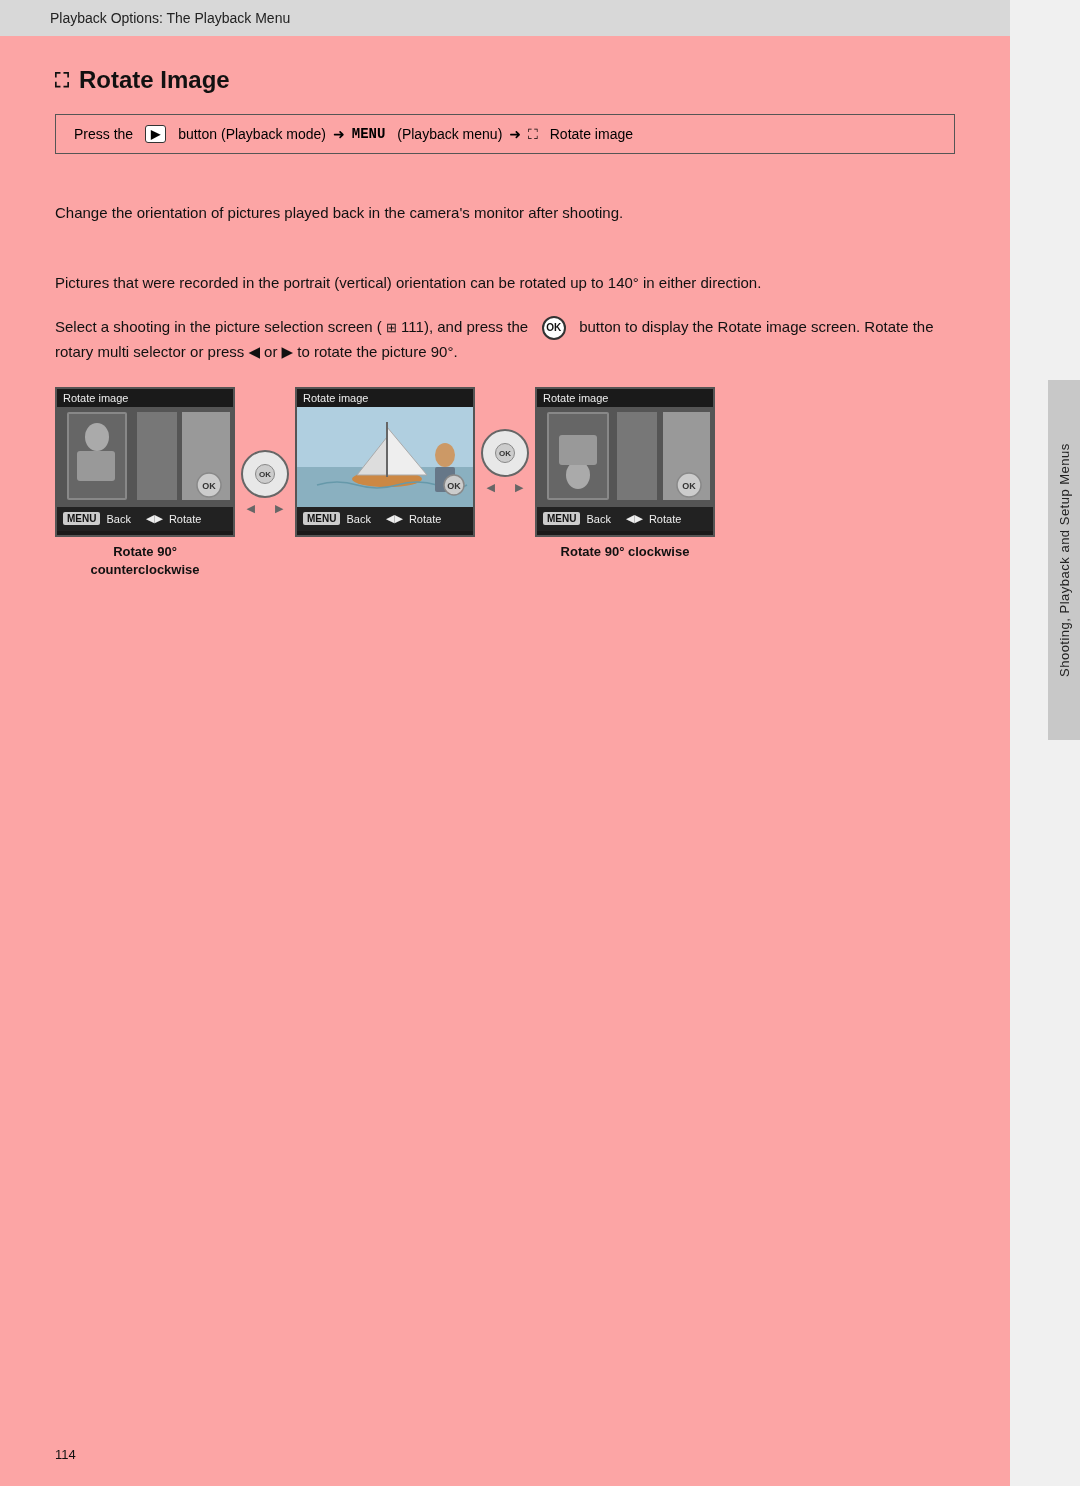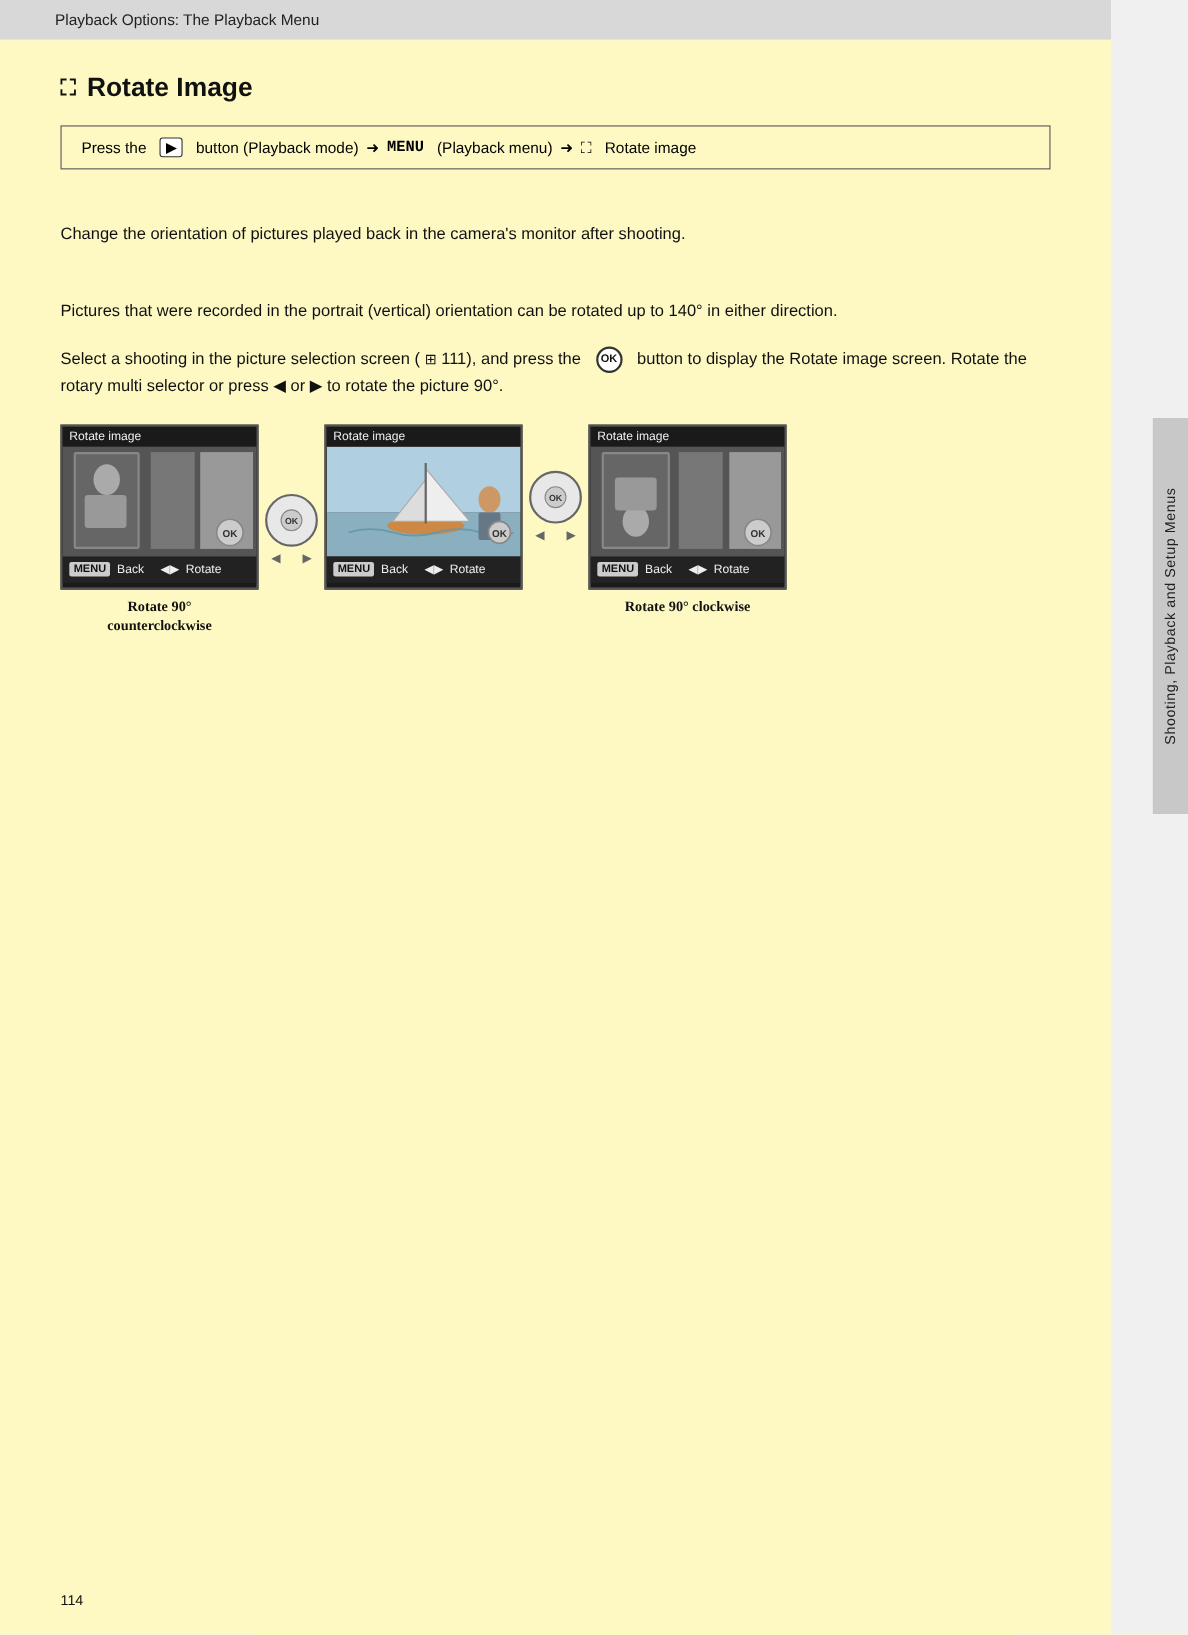--- a/index.html
+++ b/index.html
@@ -27,21 +27,21 @@
       writing-mode: vertical-rl;
       text-orientation: mixed;
       transform: rotate(180deg);
       font-size: 13px;
       color: #222;
       font-family: Arial, sans-serif;
       letter-spacing: 0.5px;
     }
 
     .page-wrapper {
-      background: #fef9c3;
+      background: #fca5a5;
       width: 1010px;
       min-height: 1486px;
       margin-left: 0;
       padding: 0;
       position: relative;
     }
 
     .top-bar {
       background: #d8d8d8;
       padding: 10px 50px;
@@ -199,21 +199,21 @@
       border: 2px solid #666;
       background: #e8e8e8;
       display: flex;
       align-items: center;
       justify-content: center;
       position: relative;
       flex-shrink: 0;
     }
 
     .caption-text {
-      font-family: Liberation Serif, serif;
+      font-family: Liberation Sans, sans-serif;
       font-size: 13px;
       font-weight: bold;
       text-align: center;
       margin-top: 6px;
       color: #111;
       line-height: 1.4;
     }
 
     .screen-wrapper {
       display: flex;

